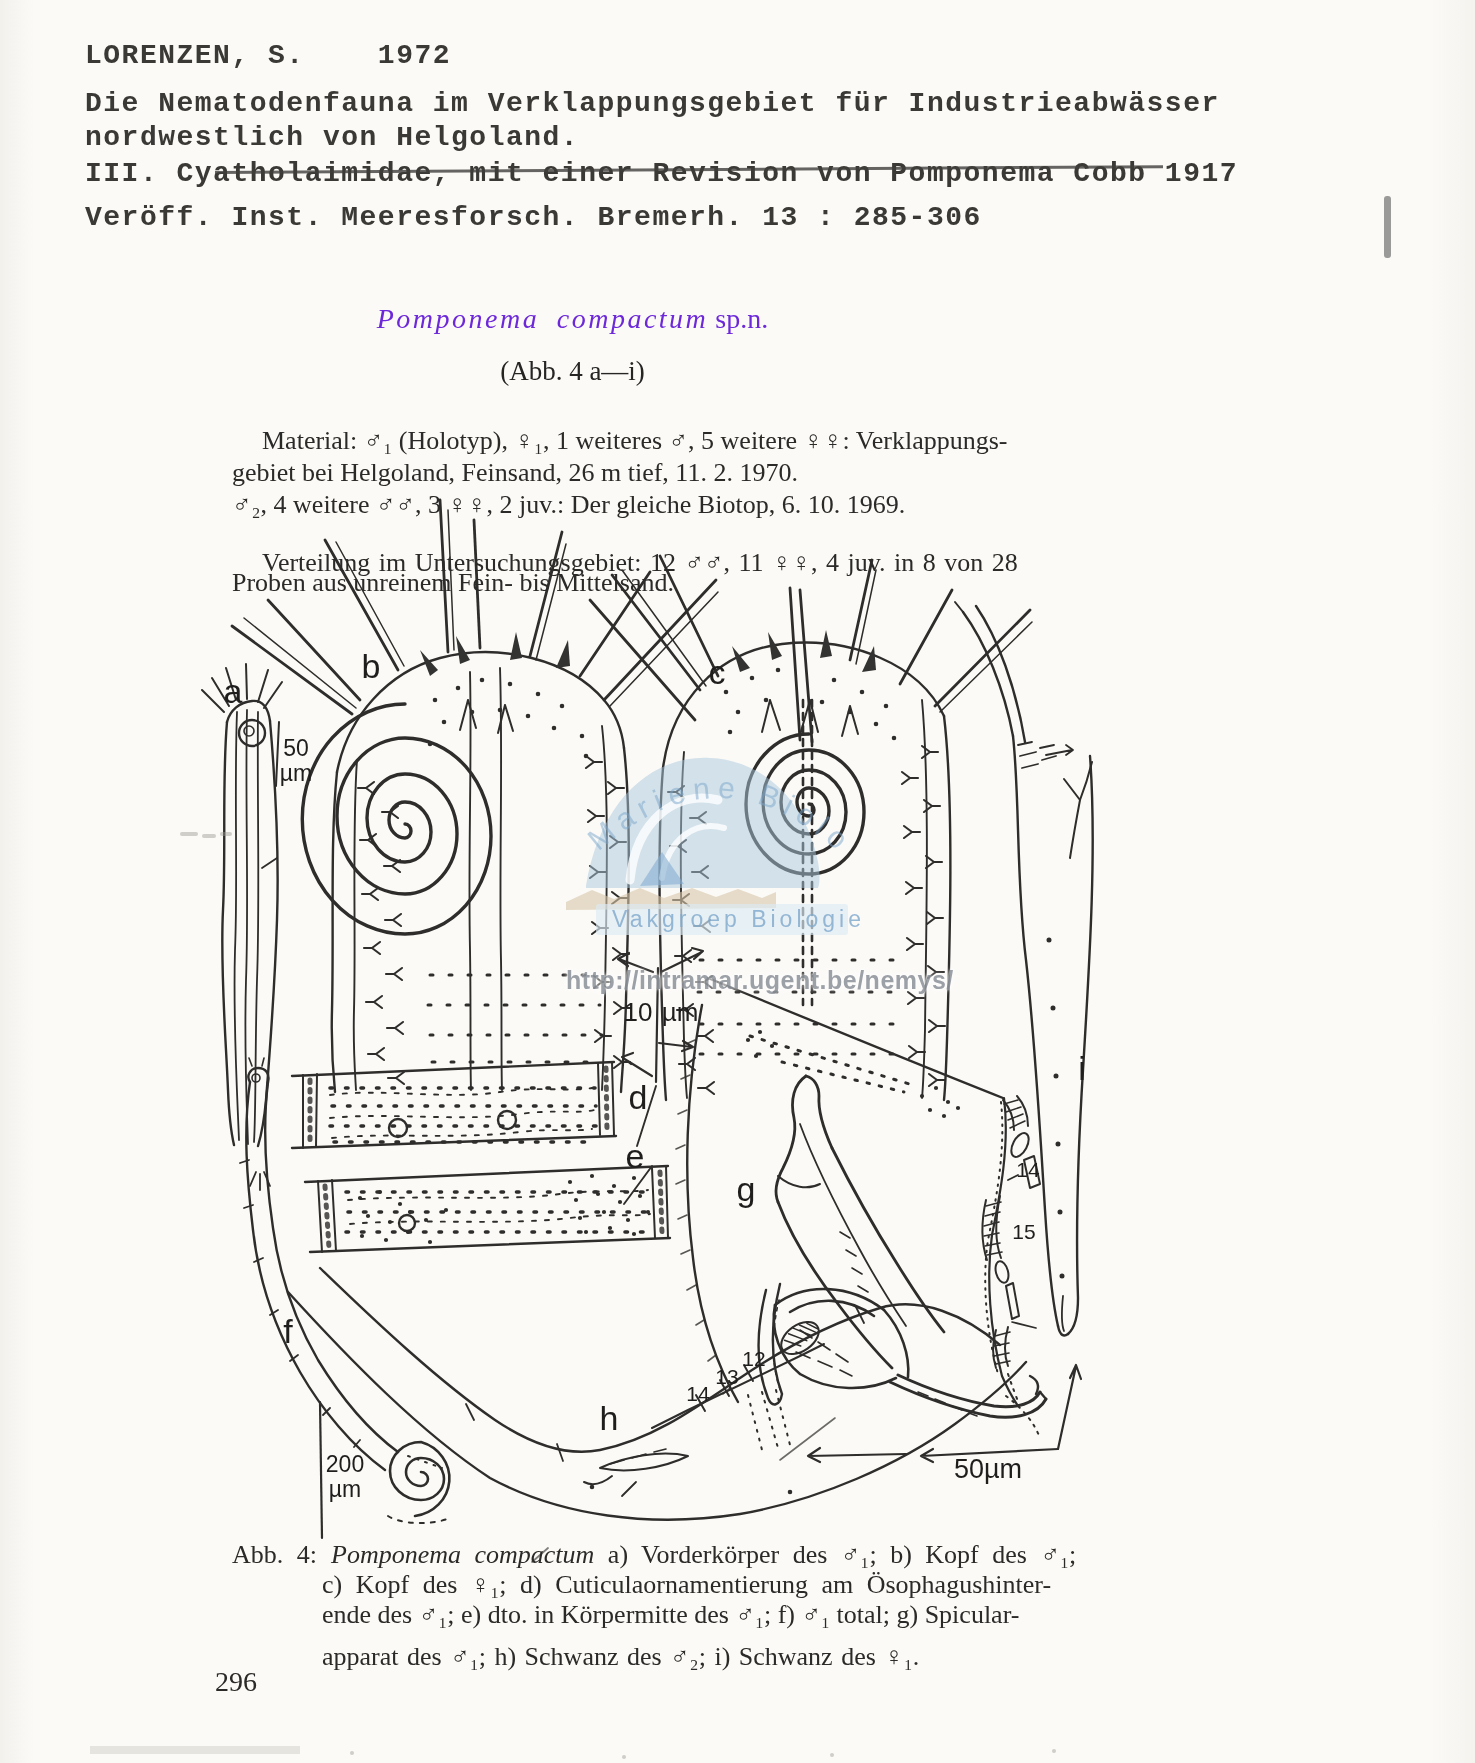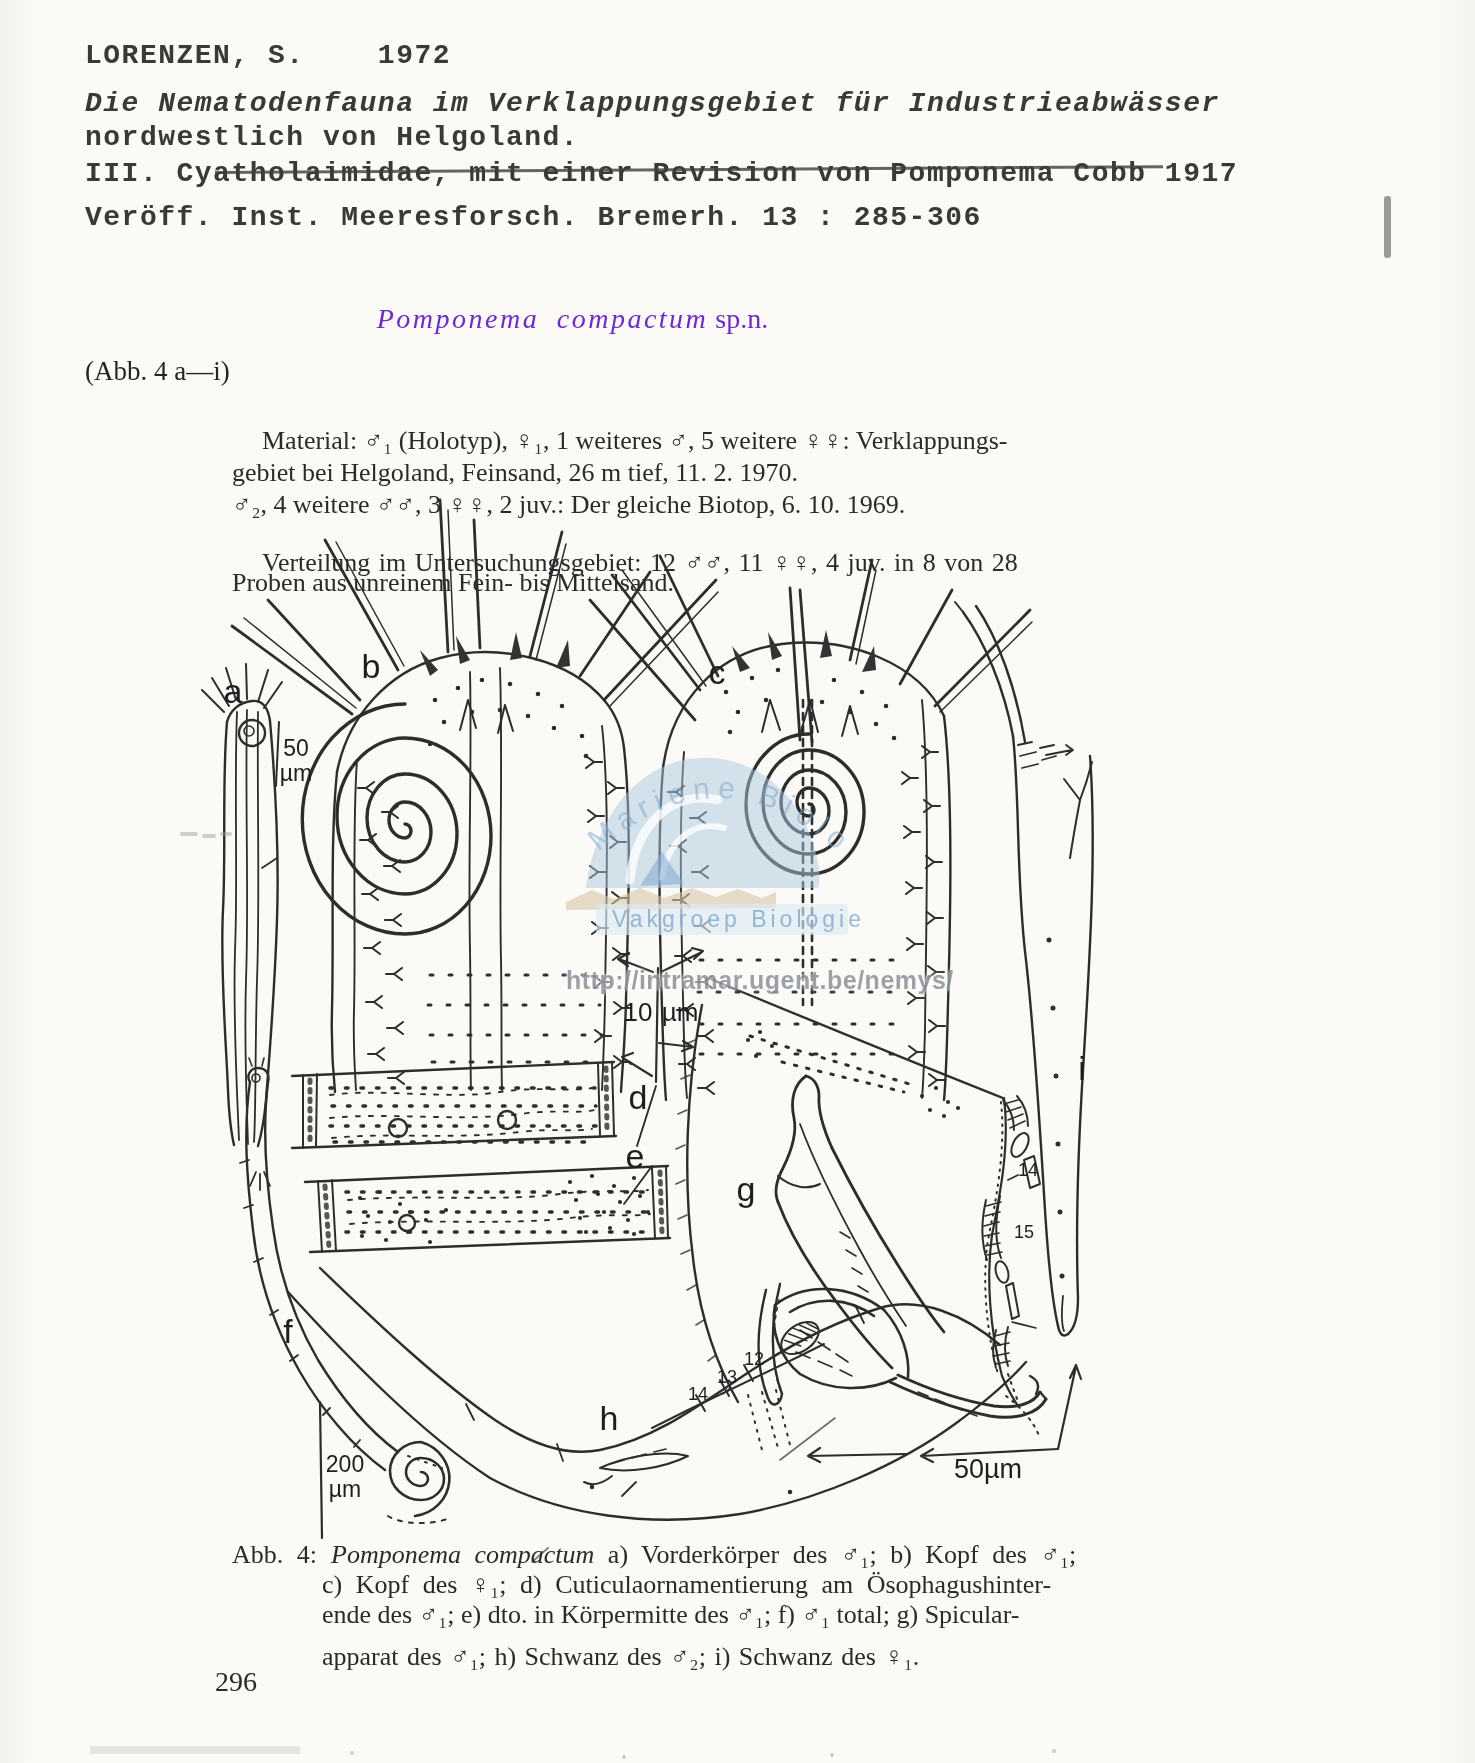--- a/index.html
+++ b/index.html
@@ -13,32 +13,32 @@
     font-family:"Liberation Mono","DejaVu Sans Mono",monospace;
     font-weight:700;color:#3a3936;font-size:28px;letter-spacing:1.5px;
     white-space:pre;z-index:2;
   }
   .serif{font-size:26px;color:#2b2a28;white-space:pre;z-index:2;}
   .sp-title{
     width:975px;left:85px;top:303px;text-align:center;z-index:2;
     font-size:28px;color:#6d28d9;
   }
   .sp-title .it{font-style:italic;letter-spacing:2.5px;word-spacing:8px;}
-  .abbref{width:975px;left:85px;top:356px;text-align:left;font-size:27px;z-index:2;}
+  .abbref{width:975px;left:85px;top:356px;text-align:center;font-size:27px;z-index:2;}
   .cap{font-size:26px;color:#2b2a28;white-space:pre;z-index:2;}
   .cap-it{font-style:italic;margin-left:14px;}
   .ws7{word-spacing:7px;}
   .ws2{word-spacing:2px;margin-top:12px;}
   .fl{
     font-family:"Liberation Sans","DejaVu Sans",sans-serif;color:#1f1e1d;
     transform:translate(-50%,-50%);z-index:2;white-space:pre;text-align:center;
   }
   .fl-letter{font-size:34px;font-weight:500;}
   .fl-scale{font-size:23px;line-height:25px;}
-  .fl-num{font-size:18px;}
+  .fl-num{font-size:21px;}
   .strike{
     left:215px;top:171px;width:948px;height:0;border-top:3px solid #413f3c;
     opacity:.8;transform:rotate(-0.35deg);transform-origin:left center;z-index:5;
   }
   .wm-url{
     left:566px;top:933px;z-index:4;
     font-family:"Liberation Sans","DejaVu Sans",sans-serif;font-weight:700;
     font-size:25px;letter-spacing:.5px;color:#8f949c;opacity:.88;
     text-shadow:0 0 3px #ffffff,0 0 6px #ffffff;white-space:pre;margin-top:33px;
   }
@@ -380,21 +380,21 @@
     <path d="M640,886 L662,852 L684,884 Z" fill="#86add0" opacity=".6"></path>
     <path d="M566,902 l26,-12 l22,9 l26,-11 l24,10 l28,-10 l24,9 l22,-8 l24,9 l14,-6 l0,16 l-210,2 Z" fill="#d9c6a9" opacity=".6"></path>
     <rect x="596" y="904" width="252" height="31" rx="3" fill="#dcebf5" opacity=".65"></rect>
     <text font-family="Liberation Sans, DejaVu Sans, sans-serif" font-size="30" letter-spacing="7" fill="#7ba7cc" opacity=".5">
       <textPath href="#arcT" startOffset="6">Mariene Biologie</textPath>
     </text>
   </g>
 </svg>
 
 <div class="abs tw" style="left:85px;top:40px;">LORENZEN, S.    1972</div>
-<div class="abs tw" style="left:85px;top:88px;font-style:italic;">Die Nematodenfauna im Verklappungsgebiet für Industrieabwässer</div>
+<div class="abs tw" style="left:85px;top:88px;">Die Nematodenfauna im Verklappungsgebiet für Industrieabwässer</div>
 <div class="abs tw" style="left:85px;top:122px;">nordwestlich von Helgoland.</div>
 <div class="abs tw" style="left:85px;top:158px;">III. Cyatholaimidae, mit einer Revision von Pomponema Cobb 1917</div>
 <div class="abs strike"></div>
 <div class="abs tw" style="left:85px;top:202px;">Veröff. Inst. Meeresforsch. Bremerh. 13 : 285-306</div>
 
 <div class="abs sp-title"><span class="it">Pomponema compactum</span><span> sp.n.</span></div>
 <div class="abs abbref">(Abb. 4 a—i)</div>
 
 <div class="abs serif" style="left:262px;top:426px;">Material: ♂₁ (Holotyp), ♀₁, 1 weiteres ♂, 5 weitere ♀♀: Verklappungs-</div>
 <div class="abs serif" style="left:232px;top:458px;">gebiet bei Helgoland, Feinsand, 26 m tief, 11. 2. 1970.</div>

